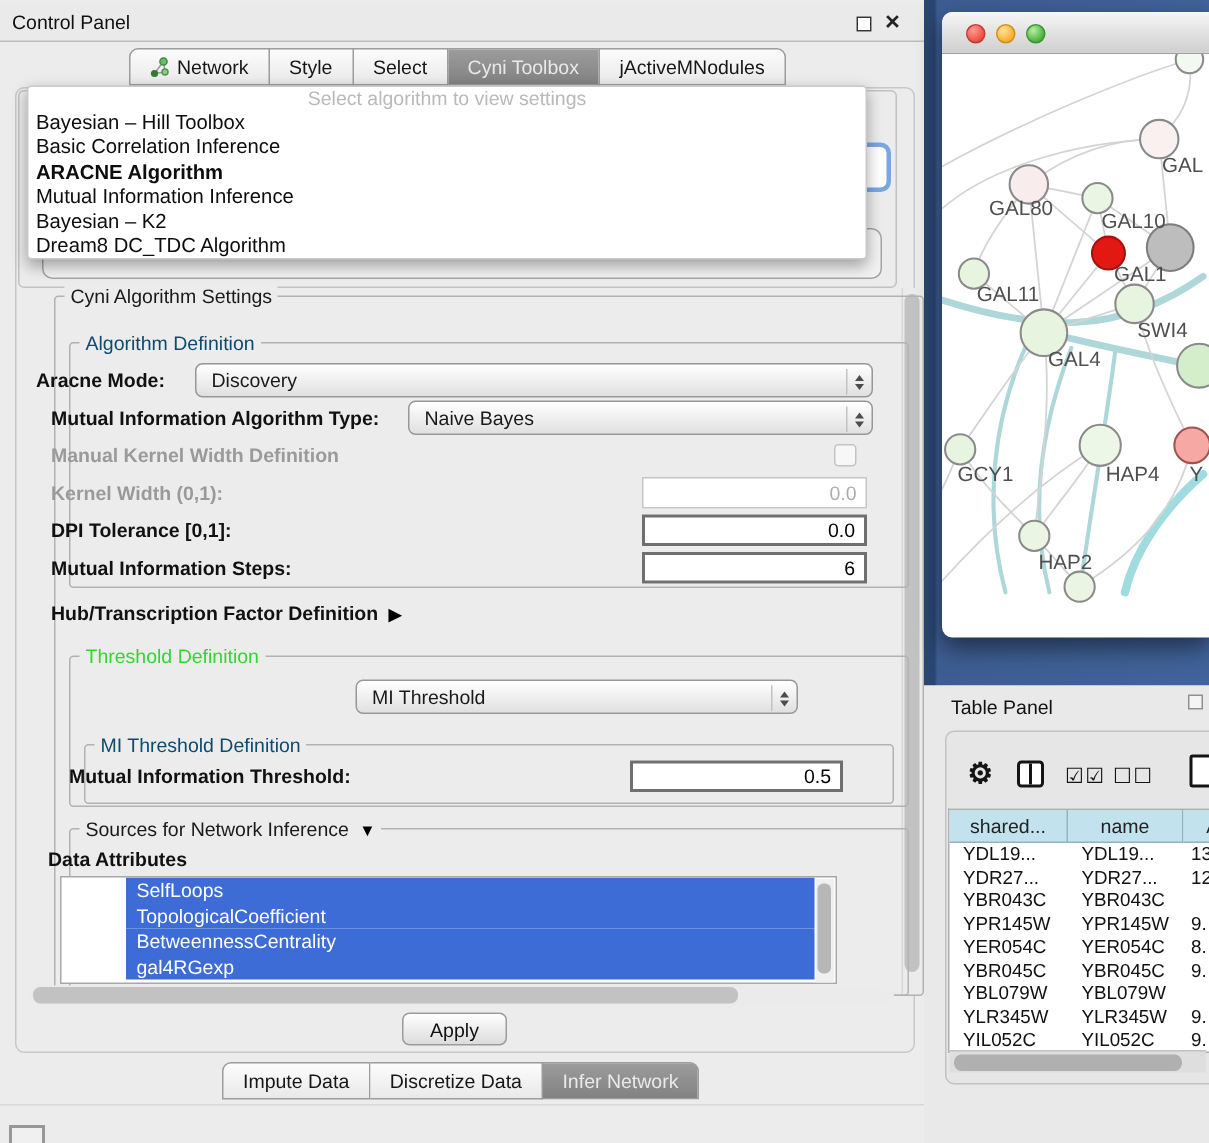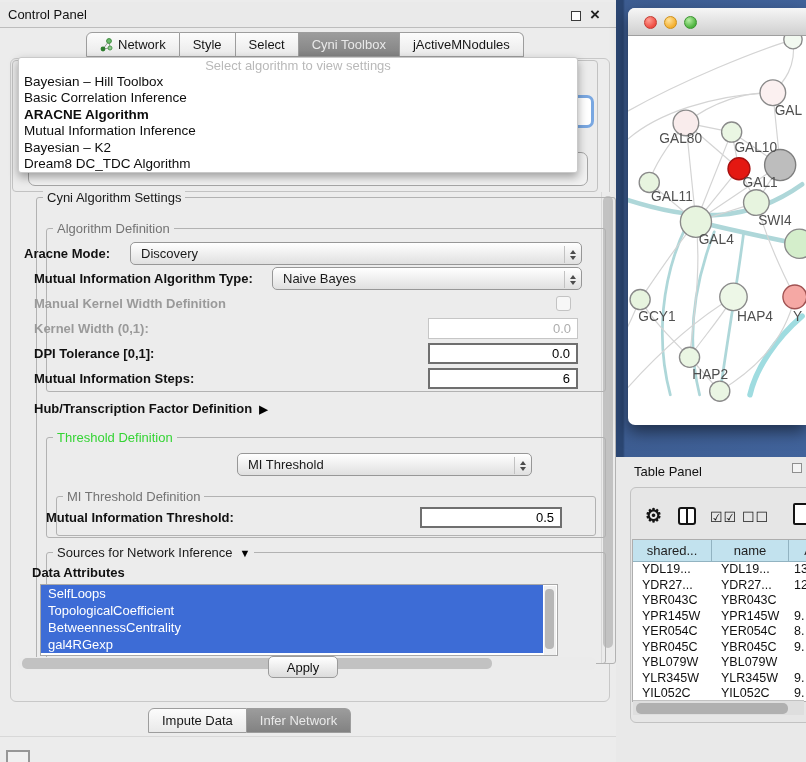--- a/index.html
+++ b/index.html
@@ -41,45 +41,45 @@
 
   
   .vsb{position:absolute;left:601px;top:192px;width:13px;height:472px;background:#ebebeb;border-left:1px solid #d8d8d8;}
   .vsb-thumb{position:absolute;left:1px;top:4px;width:10px;height:452px;background:#c2c2c2;border-radius:5px;}
   .hsb{position:absolute;left:18px;top:657px;width:578px;height:13px;background:#ebebeb;border-radius:6px;}
   .hsb-thumb{position:absolute;left:4px;top:1px;width:470px;height:11px;background:#c2c2c2;border-radius:5px;}
 
   
   .group{position:absolute;border:1px solid #b2b2b2;border-radius:3px;margin-left:20px;}
   .gtitle{position:absolute;top:-8px;left:6px;background:#ececec;padding:0 4px;font-size:13px;white-space:nowrap;}
-  .blue{color:#737373;} .green{color:#35d435;}
+  .blue{color:#0c4a6e;} .green{color:#35d435;}
 
   .lbl{position:absolute;font-size:13px;line-height:23px;white-space:nowrap;}
   .b{font-weight:bold;color:#111;} .dis{color:#9a9a9a;}
 
   .combo{position:absolute;height:23px;background:linear-gradient(#ffffff,#e0e0e0);border:1px solid #979797;
          border-radius:5px;display:flex;align-items:center;font-size:13px;padding:0 26px 0 10px;}
   .spin{position:absolute;right:5px;top:3px;display:flex;flex-direction:column;gap:2px;align-items:center;
         padding-left:5px;border-left:1px solid #c2c2c2;height:17px;justify-content:center;}
   .spin .up{width:0;height:0;border-left:3.5px solid transparent;border-right:3.5px solid transparent;border-bottom:4.5px solid #4c4c4c;}
   .spin .dn{width:0;height:0;border-left:3.5px solid transparent;border-right:3.5px solid transparent;border-top:4.5px solid #4c4c4c;}
 
   .field{position:absolute;height:21px;background:#fff;font-size:13px;text-align:right;padding:0 6px;
          font-family:"Liberation Sans",sans-serif;border:2px solid #6f6f6f;outline:none;}
   .field.dis{border:1px solid #c6c6c6;color:#adadad;}
   .cb{position:absolute;width:15px;height:15px;border:1px solid #c3c3c3;border-radius:3px;background:#f7f7f7;}
   .tri{font-size:11px;color:#000;margin-left:7px;}
 
-  .attr-list{position:absolute;left:40px;top:584px;width:518px;height:72px;background:#fff;border:1px solid #a8a8a8;overflow:hidden;}
+  .attr-list{position:absolute;left:40px;top:584px;width:518px;height:72px;background:#fff;border:1px solid #a8a8a8;overflow:hidden;padding-left:43px;}
   .attr-item{height:17px;line-height:17px;background:#3d6cd6;color:#fff;font-size:13px;padding-left:7px;
              width:calc(100% - 14px);white-space:nowrap;}
   .list-vsb{position:absolute;right:1px;top:1px;width:12px;height:70px;background:#f0f0f0;}
   .list-vsb-thumb{position:absolute;left:1px;top:3px;width:9px;height:60px;background:#b7b7b7;border-radius:4px;}
 
-  .apply{position:absolute;left:268px;top:656px;width:70px;height:22px;border:1px solid #9b9b9b;border-radius:5px;
+  .apply{position:absolute;left:268px;top:675px;width:70px;height:22px;border:1px solid #9b9b9b;border-radius:5px;
          background:linear-gradient(#ffffff,#dcdcdc);font-size:13px;font-family:"Liberation Sans",sans-serif;color:#111;}
   .panel-bottom-line{position:absolute;left:0;top:736px;width:616px;height:1px;background:#d8d8d8;}
   .mini-icon{position:absolute;left:6px;top:750px;width:24px;height:14px;border:2px solid #979797;background:#f0f0f0;}
 
   
   .desktop{position:absolute;left:616px;top:0;width:190px;height:457px;
            background:linear-gradient(90deg,#2b4672 0px,#2b4672 7px,#3d5d92 9px,#41639b 100%);}
   .netwindow{position:absolute;left:628px;top:8px;width:178px;height:417px;background:#fff;
              border-radius:7px 0 0 7px;box-shadow:0 7px 16px rgba(0,0,0,.5);}
   .nw-titlebar{position:absolute;left:0;top:0;width:100%;height:28px;border-radius:7px 0 0 0;
@@ -241,20 +241,21 @@
   </div>
 
   <div class="hsb" data-interactable="true">
     <div class="hsb-thumb" data-interactable="true"></div>
   </div>
 
   <button class="apply" data-interactable="true">Apply</button>
 
   <div class="tabbar" id="bottom-tabs" data-interactable="false">
       <div class="tab" data-interactable="true">Impute Data</div>
+      <div class="tab" data-interactable="true">Discretize Data</div>
       <div class="tab sel" data-interactable="true">Infer Network</div>
     </div>
   <div class="panel-bottom-line" data-interactable="false"></div>
   <div class="mini-icon" data-interactable="true"></div>
 
   <div class="desktop" data-interactable="false"></div>
   <div class="netwindow" data-interactable="false">
     <div class="nw-titlebar" data-interactable="true">
       <span class="light l-red" data-interactable="true"></span>
       <span class="light l-yellow" data-interactable="true"></span>

